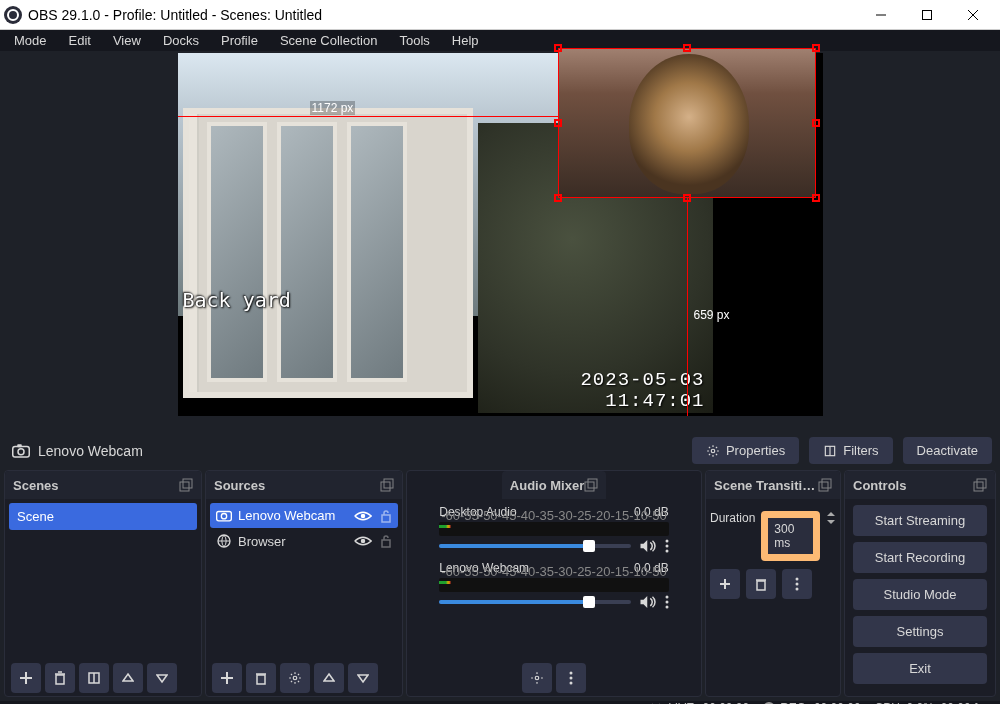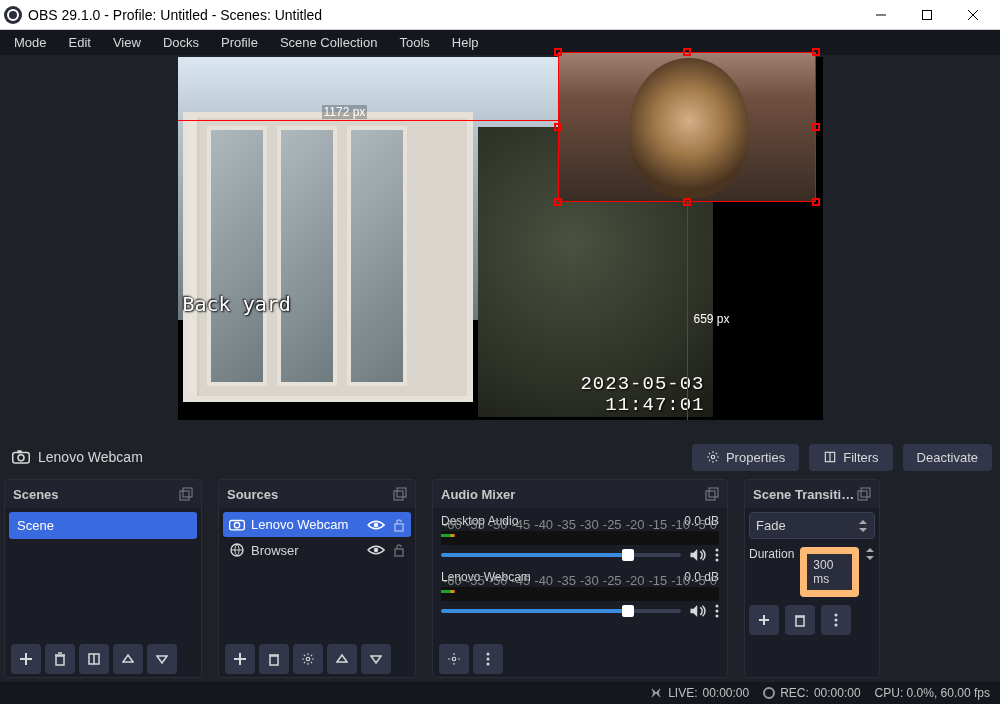--- a/index.html
+++ b/index.html
@@ -69,56 +69,56 @@
   .handle{position:absolute;width:8px;height:8px;background:transparent;border:2px solid #ff0000;}
   .h-tl{left:-5px;top:-5px;} .h-tm{left:50%;top:-5px;margin-left:-4px;} .h-tr{right:-5px;top:-5px;}
   .h-ml{left:-5px;top:50%;margin-top:-4px;} .h-mr{right:-5px;top:50%;margin-top:-4px;}
   .h-bl{left:-5px;bottom:-5px;} .h-bm{left:50%;bottom:-5px;margin-left:-4px;} .h-br{right:-5px;bottom:-5px;}
   .sel-inner{position:absolute;left:0;top:0;width:100%;height:100%;
     background:linear-gradient(180deg,#a08070 0%,#705040 30%,#3a2c24 100%);}
   .plush{position:absolute;left:70px;top:5px;width:120px;height:140px;
     background:radial-gradient(circle at 50% 45%,#d4b088 0%,#a07848 35%,#4a3420 70%);
     border-radius:50% 50% 45% 45%;}
   .px-h{position:absolute;left:0;top:63px;width:460px;height:1px;background:#ff0000;}
-  .px-h-lbl{position:absolute;left:144px;top:48px;color:#fff;font-size:12px;background:rgba(0,0,0,.25);padding:0 2px;}
+  .px-h-lbl{position:absolute;left:132px;top:48px;color:#fff;font-size:12px;background:rgba(0,0,0,.25);padding:0 2px;}
   .px-v{position:absolute;left:509px;top:145px;width:1px;height:218px;background:#ff0000;}
   .px-v-lbl{position:absolute;left:516px;top:255px;color:#fff;font-size:12px;}
 
   .context-bar{
     height: 44px; padding: 6px 8px;
     display:flex; align-items:center; gap:10px;
     background:#1e2128;
   }
   .ctx-title{display:flex;align-items:center;gap:8px;font-size:14px;padding-left:4px;margin-right:auto;}
   .btn{
     background:#32364a; border:none; color:#d8d8d8;
     padding:6px 14px; border-radius:4px; cursor:pointer;
     display:flex;align-items:center;gap:6px; font-size:13px;
   }
 
   .docks{
-    flex:1; display:flex; gap:16px; padding: 0 4px 4px 4px;
+    flex:1; display:flex; gap:3px; padding: 0 4px 4px 4px;
   }
   .dock{
     background:#1b1d26; border-radius:4px;
     display:flex;flex-direction:column;
     border:1px solid #2a2d3a;
   }
   .dock .hdr{
     height:28px;display:flex;align-items:center;
     padding:0 8px; font-weight:600; color:#c8c8c8;
     background:#21242f; border-radius:4px 4px 0 0;
   }
   .dock .hdr .pop{margin-left:auto;cursor:pointer;opacity:.7;}
   .dock .body{flex:1; padding:4px; overflow:hidden;}
   .dock .footer{height:36px;display:flex;align-items:center;gap:4px;padding:0 6px;}
 
   .d-scenes{width:198px;}
   .d-sources{width:198px;}
-  .d-mixer{width:296px;}
+  .d-mixer{width:296px;align-items:center;}
   .d-trans{width:136px;}
   .d-controls{flex:1;}
 
   .list-item{
     padding:6px 8px; border-radius:3px; display:flex;align-items:center;gap:8px;
     cursor:pointer;
   }
   .list-item.sel{background:#3a6adf;color:#fff;}
   .src-item{padding:5px 6px;display:flex;align-items:center;gap:6px;border-radius:3px;cursor:pointer;}
   .src-item.sel{background:#3a6adf;color:#fff;}
@@ -526,28 +526,20 @@
     <div class="hdr">
         <span>Scene Transiti…</span>
       <span class="pop">
           <svg width="14" height="14">
             <rect x="1" y="4" width="9" height="9" fill="none" stroke="#aaa"></rect>
             <rect x="4" y="1" width="9" height="9" fill="none" stroke="#aaa"></rect>
           </svg>
         </span>
     </div>
     <div class="body">
-      <div class="trans-sel">
-        <span>Fade</span>
-        <span style="margin-left:auto">
-            <svg width="10" height="14">
-              <path d="M5 1 L9 5 L1 5 Z M5 13 L1 9 L9 9 Z" fill="#aaa"></path>
-            </svg>
-          </span>
-      </div>
       <div class="trans-row">
         <span>Duration</span>
         <div class="numfield"><span>300 ms</span></div>
         <span>
             <svg width="10" height="14">
               <path d="M5 1 L9 5 L1 5 Z M5 13 L1 9 L9 9 Z" fill="#aaa"></path>
             </svg>
           </span>
       </div>
       <div class="trans-row">
@@ -567,20 +559,38 @@
             <svg width="4" height="14">
               <circle cx="2" cy="2" r="1.5" fill="#d8d8d8"></circle>
               <circle cx="2" cy="7" r="1.5" fill="#d8d8d8"></circle>
               <circle cx="2" cy="12" r="1.5" fill="#d8d8d8"></circle>
             </svg>
           </button>
       </div>
     </div>
   </div>
 
+  <div class="dock d-controls">
+    <div class="hdr">
+        <span>Controls</span>
+      <span class="pop">
+          <svg width="14" height="14">
+            <rect x="1" y="4" width="9" height="9" fill="none" stroke="#aaa"></rect>
+            <rect x="4" y="1" width="9" height="9" fill="none" stroke="#aaa"></rect>
+          </svg>
+        </span>
+    </div>
+    <div class="body" style="padding:6px 8px;">
+      <button class="ctrl-item">Start Streaming</button>
+      <button class="ctrl-item">Start Recording</button>
+      <button class="ctrl-item">Studio Mode</button>
+      <button class="ctrl-item">Settings</button>
+      <button class="ctrl-item">Exit</button>
+    </div>
+  </div>
 </div>
 
 <div class="statusbar">
   <div class="stat">
     <span>
         <svg width="14" height="14" viewBox="0 0 24 24">
           <path d="M5 5a10 10 0 0 1 0 14M8 8a6 6 0 0 1 0 8M19 5a10 10 0 0 0 0 14M16 8a6 6 0 0 0 0 8" fill="none" stroke="#999" stroke-width="2"></path>
           <circle cx="12" cy="12" r="2" fill="#999"></circle>
         </svg>
       </span>

